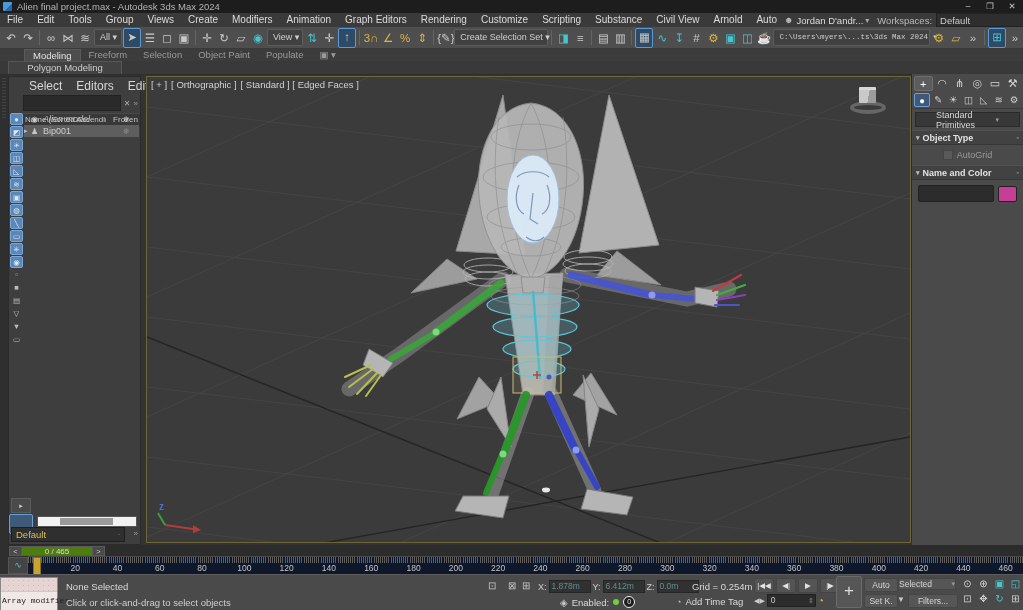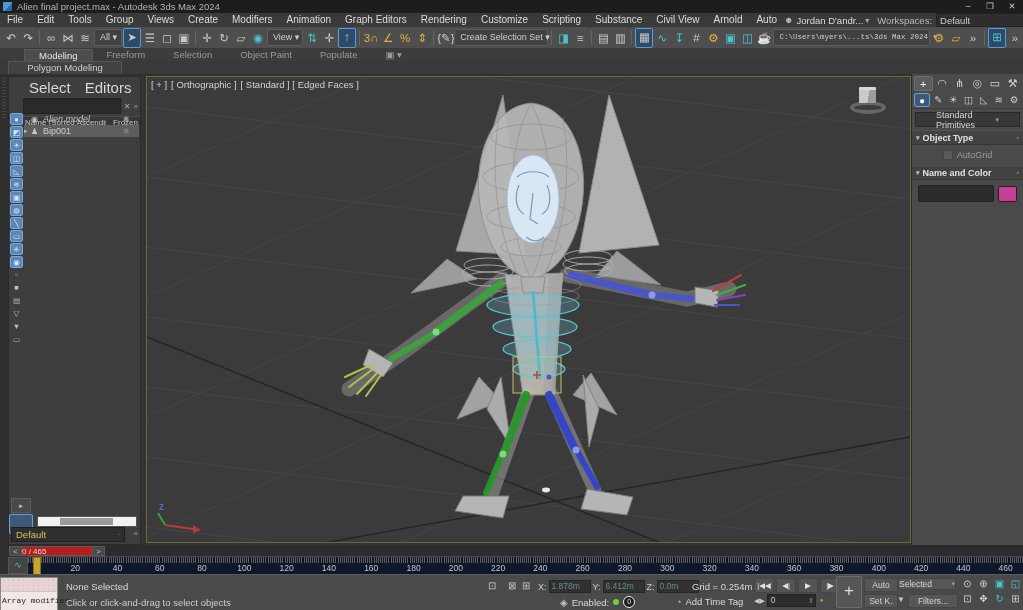--- a/index.html
+++ b/index.html
@@ -24,32 +24,32 @@
         display:flex;align-items:center;padding:0 3px;justify-content:space-between}
   
   #toolbar{left:0;top:27px;width:1023px;height:22px;background:#4e4e4e;display:flex;align-items:center;gap:1px;padding-left:3px;box-sizing:border-box;border-bottom:1px solid #3a3a3a;overflow:hidden}
   .tbi{min-width:16px;height:18px;line-height:18px;text-align:center;font-size:11.5px;color:#c9c9c9;border-radius:2px;white-space:nowrap}
   .tbi.hl{background:#2d4a66;border:1px solid #5b9bd5;line-height:16px}
   .tbi.sep{min-width:1px;width:1px;height:15px;background:#646464;margin:0 2px}
   .tbi.dd{background:#414141;border:1px solid #5c5c5c;font-size:9px;padding:0 5px;height:15px;line-height:15px;color:#cfcfcf}
   .tbi.path{font-family:"Liberation Mono",monospace;font-size:7.5px}
   
   #ribbontabs{left:0;top:49px;width:1023px;height:12px;background:#3c3c3c;display:flex;align-items:flex-end;padding-left:24px;box-sizing:border-box}
-  .rtab{padding:0 14px;font-size:9.5px;color:#9a9a9a;line-height:12px;white-space:nowrap}
+  .rtab{padding:0 8px;font-size:9.5px;color:#9a9a9a;line-height:12px;white-space:nowrap}
   .rtab.active{background:#4d4d4d;color:#e4e4e4;border:1px solid #5a5a5a;border-bottom:none;line-height:11px}
   #ribbonrow{left:0;top:61px;width:1023px;height:13px;background:#393939;border-bottom:1px solid #2e2e2e}
   #polypanel{left:8px;top:61px;width:112px;height:12px;background:#424242;border:1px solid #565656;border-bottom:none;
              font-size:9.5px;color:#cfcfcf;text-align:center;line-height:12px}
   
   #leftstrip{left:0;top:74px;width:8px;height:502px;background:#2f2f2f;
              background-image:repeating-linear-gradient(0deg,#454545 0 1px,transparent 1px 3px);background-size:4px 40px;background-repeat:no-repeat;background-position:2px 4px}
   
   #explorer{left:8px;top:76px;width:133px;height:469px;background:#3e3e3e;border:1px solid #2b2b2b;box-sizing:border-box}
   #exmenus{display:flex;gap:2px;padding:2px 0 1px 14px}
-  #exmenus .mi{font-size:15px;color:#d8d8d8;padding:0 6px}
+  #exmenus .mi{font-size:12px;color:#d8d8d8;padding:0 6px}
   #exsearch{display:flex;align-items:center;margin:1px 2px 2px 14px}
   #exsearch input{flex:1;height:12px;background:#2a2a2a;border:1px solid #222;color:#ccc;font-size:9px;min-width:0}
   #exsearch .clr{font-size:8px;color:#aaa;padding:0 3px}
   #exsearch .more{font-size:8px;color:#999}
   #excols{display:flex;margin-left:14px;background:#383838;border-top:1px solid #4a4a4a;border-bottom:1px solid #2d2d2d}
   #excols .c1{flex:1;font-size:8px;color:#c6c6c6;padding:1px 2px;white-space:nowrap;overflow:hidden}
   #excols .c2{width:30px;font-size:8px;color:#c6c6c6;padding:1px 2px;text-align:right}
   #extoggles{position:absolute;left:1px;top:36px;width:14px;display:flex;flex-direction:column;gap:1px}
   .xtog{width:13px;height:12px;font-size:7.5px;line-height:12px;text-align:center;color:#dfe7ef;background:transparent;border-radius:2px}
   .xtog.active{background:#5b87b8;border:1px solid #7aa7d6;box-sizing:border-box}
@@ -103,22 +103,22 @@
   #objgrid{display:grid;grid-template-columns:1fr 1fr;gap:3px 4px;padding:2px 6px 8px 6px}
   .objbtn{height:13px;background:#585858;border:1px solid #484848;border-radius:2px;font-size:9px;color:#dadada;
           text-align:center;line-height:13px;white-space:nowrap;overflow:hidden}
   #ncrow{display:flex;align-items:center;gap:4px;padding:5px 6px}
   #ncrow input{flex:1;height:13px;background:#2c2c2c;border:1px solid #222;border-radius:2px;min-width:0;color:#ddd;font-size:9px}
   #ncswatch{width:17px;height:14px;border:1px solid #222;border-radius:2px}
   
   #timeslider{left:8px;top:545px;width:1015px;height:11px;background:#2c2c2c;display:flex;align-items:center}
   #tshandle{display:flex;height:10px;margin-left:1px}
   #tshandle .tsb{width:11px;background:#4a4a4a;border:1px solid #5a5a5a;font-size:7.5px;color:#ccc;text-align:center;line-height:9px}
-  #tshandle .tslabel{width:70px;background:#b91c1c;border-top:1px solid #5a5a5a;border-bottom:1px solid #5a5a5a;
-                     font-size:8px;color:#ddd;line-height:10px}
+  #tshandle .tslabel{width:70px;background:#4d7c0f;border-top:1px solid #5a5a5a;border-bottom:1px solid #5a5a5a;
+                     font-size:8px;color:#ddd;text-align:center;line-height:10px}
   #trackbar{left:0px;top:556px;width:1023px;height:18px;background:#2f2f2f}
   #curvebtn{position:absolute;left:8px;top:1px;width:18px;height:15px;background:#444;border:1px solid #555;
             font-size:9px;color:#49c4cf;text-align:center;line-height:15px}
   #ruler{position:absolute;left:28px;right:0;top:0;height:18px;background:#0f172a;border-top:1px solid #4a4a4a}
   #rulerticks{position:absolute;left:0;right:0;top:0;height:6px;
               background:repeating-linear-gradient(90deg,#5e5e5e 0 1px,transparent 1px 2.12px)}
   #rulerlabels{position:absolute;left:0;top:6px;display:flex;padding-left:26px}
   #rulerlabels span{flex:0 0 42.3px;text-align:center;font-size:8.5px;color:#c4c4c4}
   #tbslider{position:absolute;left:5px;top:0;width:6px;height:17px;background:#c8a42e;border:1px solid #8a7118}
   

